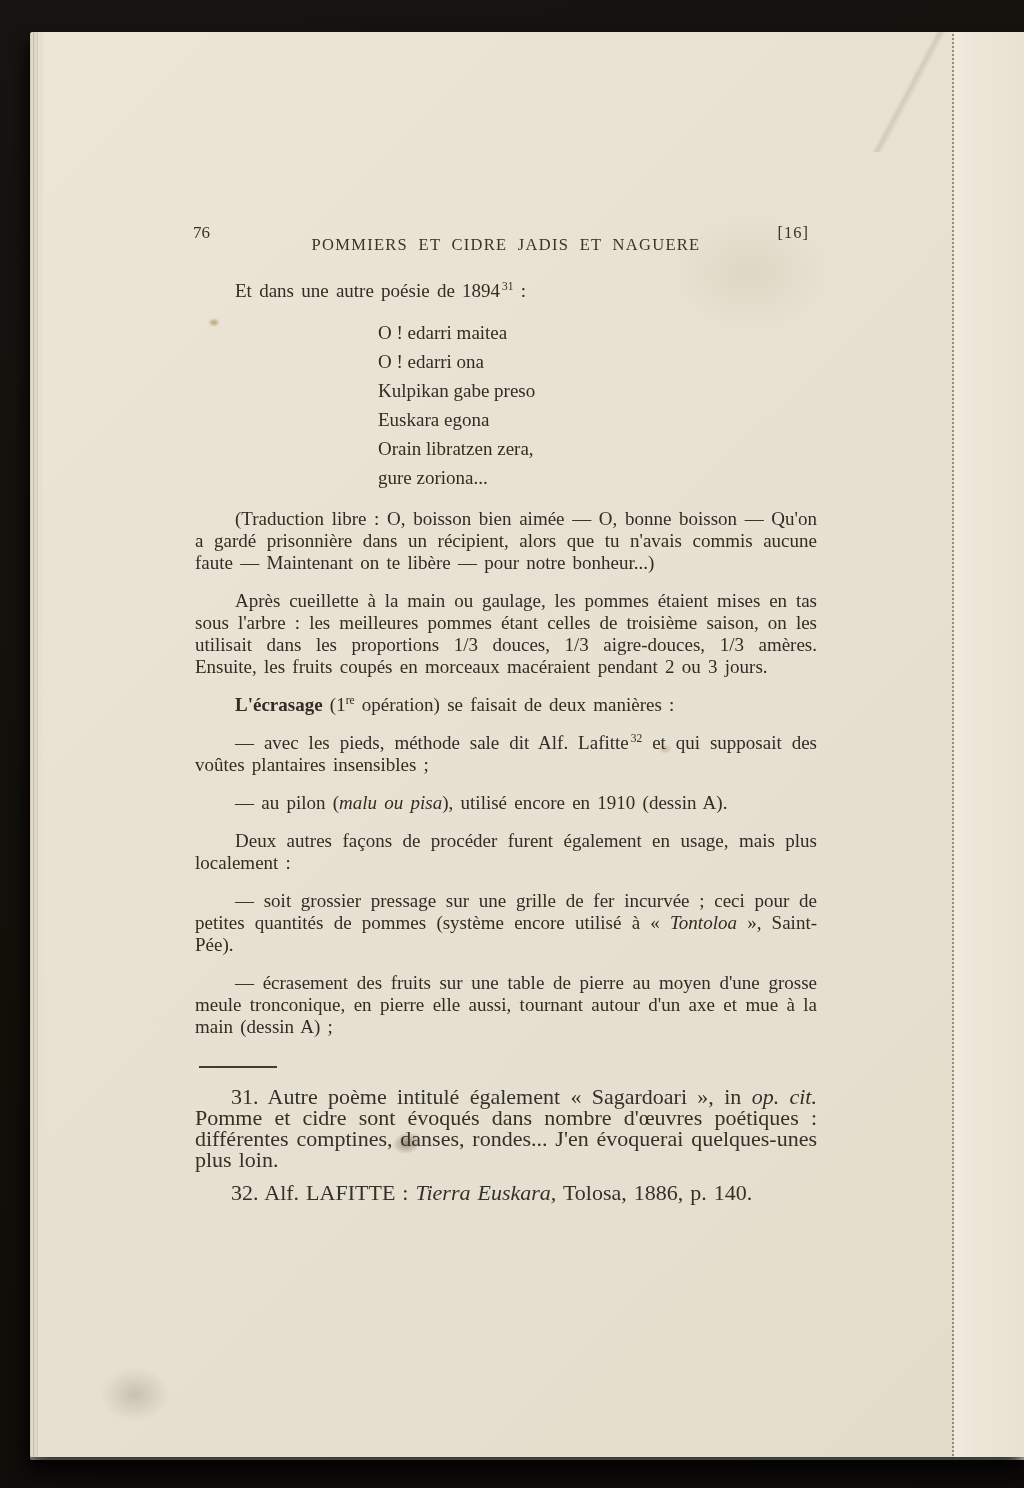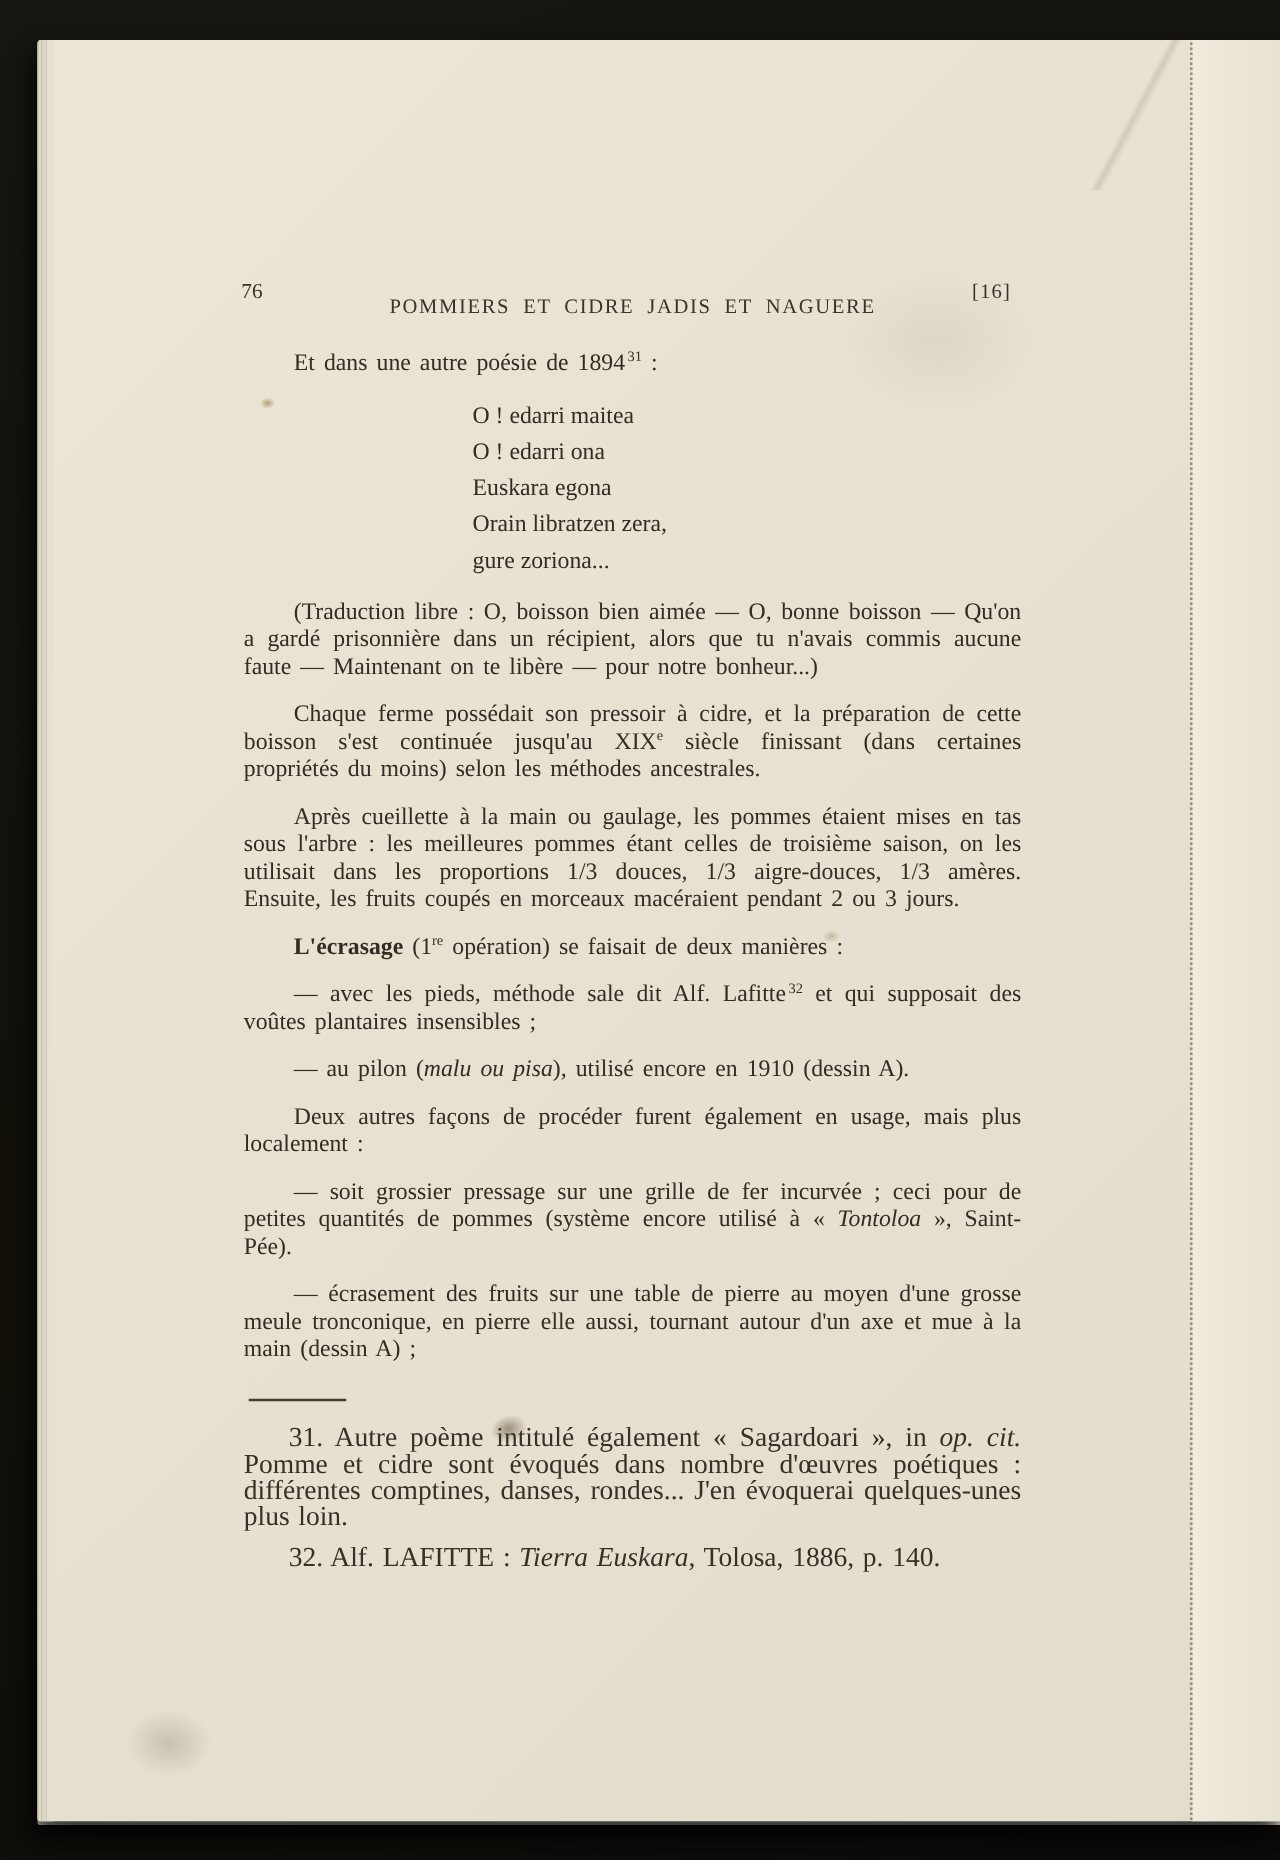--- a/index.html
+++ b/index.html
@@ -157,28 +157,28 @@
         <span class="folio">76</span>
         <span class="title">POMMIERS ET CIDRE JADIS ET NAGUERE</span>
         <span class="colref">[16]</span>
       </div>
 
       <p class="para indent"><span>Et dans une autre poésie de 1894</span><sup class="note">31</sup><span> :</span></p>
 
       <div class="poem">
         <div class="poem-line">O ! edarri maitea</div>
         <div class="poem-line">O ! edarri ona</div>
+        <div class="poem-line">Kulpikan gabe preso</div>
         <div class="poem-line">Euskara egona</div>
         <div class="poem-line">Orain libratzen zera,</div>
         <div class="poem-line">gure zoriona...</div>
       </div>
 
       <p class="para indent">(Traduction libre : O, boisson bien aimée — O, bonne boisson — Qu'on a gardé prisonnière dans un récipient, alors que tu n'avais commis aucune faute — Maintenant on te libère — pour notre bonheur...)</p>
 
-      <p class="para indent mt-sm"><span>Chaque ferme possédait son pressoir à cidre, et la préparation de cette boisson s'est continuée jusqu'au XIX</span><sup class="ord">e</sup><span> siècle finissant (dans certaines propriétés du moins) selon les méthodes ancestrales.</span></p>
 
       <p class="para indent mt-sm">Après cueillette à la main ou gaulage, les pommes étaient mises en tas sous l'arbre : les meilleures pommes étant celles de troisième saison, on les utilisait dans les proportions 1/3 douces, 1/3 aigre-douces, 1/3 amères. Ensuite, les fruits coupés en morceaux macéraient pendant 2 ou 3 jours.</p>
 
       <p class="para indent mt-md"><span class="bold">L'écrasage</span><span> (1</span><sup class="ord">re</sup><span> opération) se faisait de deux manières :</span></p>
 
       <p class="para indent"><span>— avec les pieds, méthode sale dit Alf. Lafitte</span><sup class="note">32</sup><span> et qui supposait des voûtes plantaires insensibles ;</span></p>
 
       <p class="para indent"><span>— au pilon (</span><span class="it">malu ou pisa</span><span>), utilisé encore en 1910 (dessin A).</span></p>
 
       <p class="para indent mt-sm">Deux autres façons de procéder furent également en usage, mais plus localement :</p>

